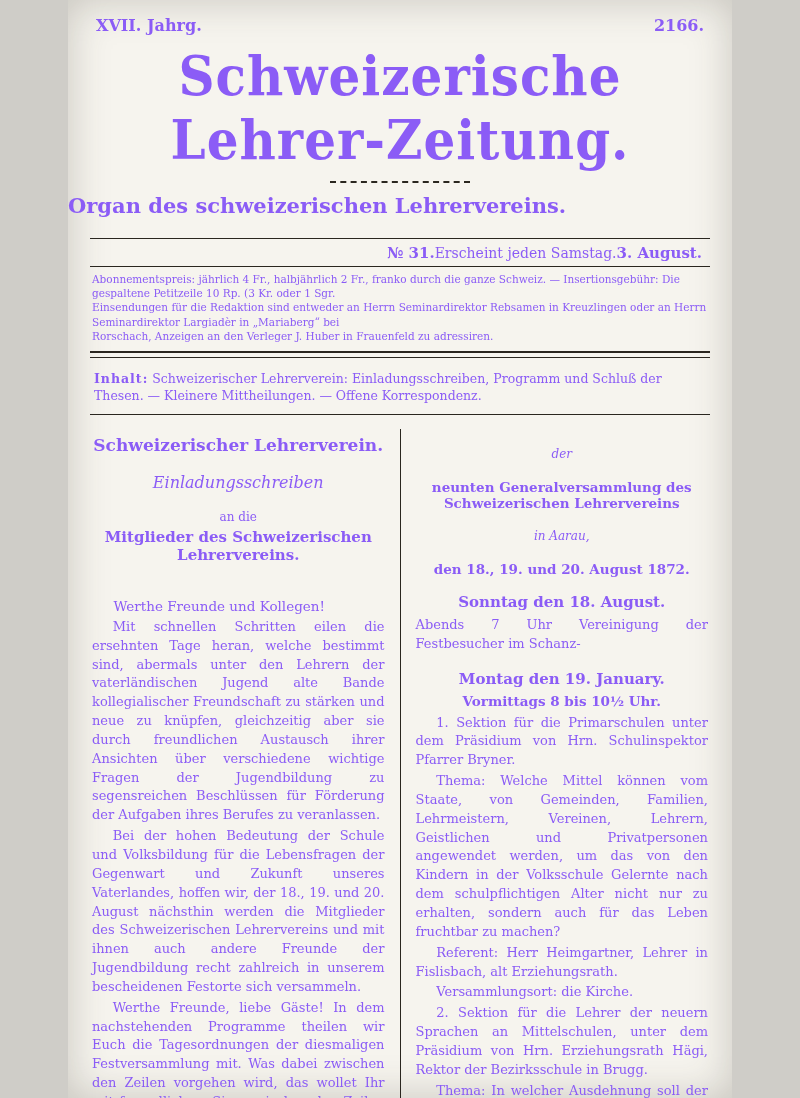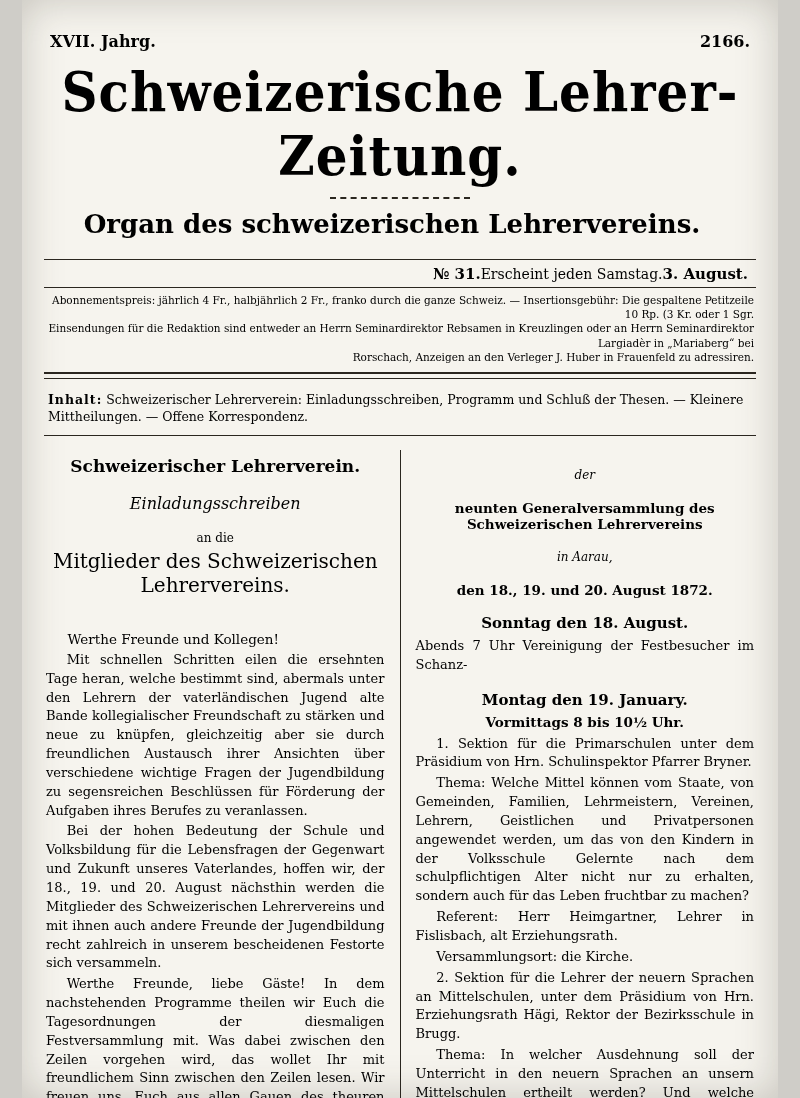--- a/index.html
+++ b/index.html
@@ -1,46 +1,46 @@
 <!DOCTYPE html>
 <html><head>
 <meta charset="utf-8">
 <style>
   html,body{margin:0;padding:0;background:#cfcdc8;}
   .page{
-    width:756px;height:1098px;margin:0 auto;box-sizing:border-box;
-    background:#f6f4ee;color:#000000;overflow:hidden;
+    width:664px;height:1098px;margin:0 auto;box-sizing:border-box;
+    background:#f6f4ee;color:#8b5cf6;overflow:hidden;
     font-family:"DejaVu Serif", serif;
     box-shadow:inset 0 0 40px rgba(60,55,45,.25);
-    padding-top:32px;
+    padding-top:16px;
   }
   .topline{display:flex;justify-content:space-between;padding:0 28px;font-weight:bold;font-size:16px;}
   .title{
     text-align:center;font-size:50px;font-weight:bold;margin:14px 0 2px 0;
     letter-spacing:1px;transform:scaleY(1.08);
   }
   .flourish{width:140px;height:0;border-bottom:2px dashed #2a261f;margin:14px auto 10px auto;}
-  .subtitle{text-align:center;font-size:26px;font-weight:bold;margin:10px 16px 20px 0;}
+  .subtitle{text-align:left;font-size:21px;font-weight:bold;margin:10px 16px 20px 0;}
   .rule{border:0;border-top:1px solid #2a261f;margin:0 22px;}
   .rule-double{border:0;border-top:2.5px solid #2a261f;border-bottom:1px solid #2a261f;height:4px;margin:4px 22px;}
   .issue-row{display:flex;justify-content:flex-end;align-items:baseline;padding:5px 30px 4px 30px;font-size:14px;}
   .issue-row .strong{font-weight:bold;font-size:15px;}
-  .imprint{font-size:10.5px;line-height:1.35;text-align:right;padding:5px 24px 4px 24px;}
+  .imprint{font-size:10.5px;line-height:1.35;text-align:left;padding:5px 24px 4px 24px;}
   .inhalt{font-size:12.5px;line-height:1.4;padding:8px 26px 9px 26px;}
   .inhalt b{letter-spacing:1px;}
   .columns{display:flex;padding:14px 24px 0 24px;align-items:stretch;}
   .col{flex:1;min-width:0;}
   .col.left{padding-right:15px;}
   .col.right{padding-left:15px;}
   .divider{width:1px;background:#2a261f;}
   .c{text-align:center;}
   .h-frk{font-size:17px;font-weight:bold;margin:6px 0 8px 0;}
   .h-script{font-style:italic;font-size:16px;margin:18px 0;}
   .h-small{font-size:12px;margin:2px 0;}
-  .h-bold{font-size:20px;font-weight:normal;margin:4px 0 0 0;}
+  .h-bold{font-size:15px;font-weight:bold;margin:4px 0 0 0;}
   .body-p{font-size:13px;line-height:1.45;text-align:justify;text-indent:1.6em;margin:0 0 2px 0;}
   .no-indent{text-indent:0;}
   .salutation{font-size:13.5px;margin:34px 0 4px 0;text-indent:1.6em;}
   .closing{font-size:13.5px;margin-top:8px;text-indent:1.6em;}
   .dateline{font-size:13.5px;margin-top:6px;text-indent:0.8em;}
   .prog-title{font-size:20px;font-weight:bold;margin:4px 0 4px 0;}
   .prog-line{font-size:12px;margin:18px 0;font-style:italic;}
   .prog-line-b{font-size:13.5px;font-weight:bold;margin:3px 0;}
   .day-heading{font-size:15px;font-weight:bold;margin:16px 0 5px 0;}
   .time-heading{font-size:13.5px;font-weight:bold;margin:4px 0 5px 0;}

